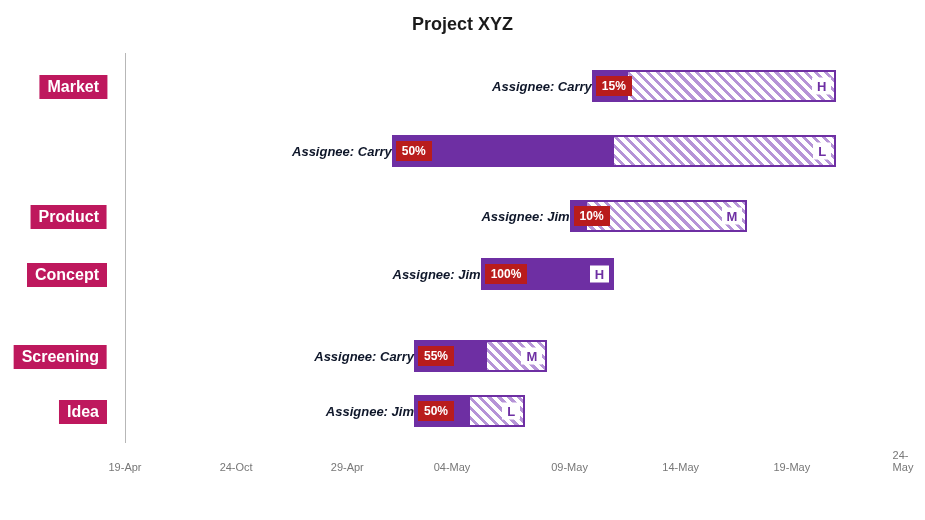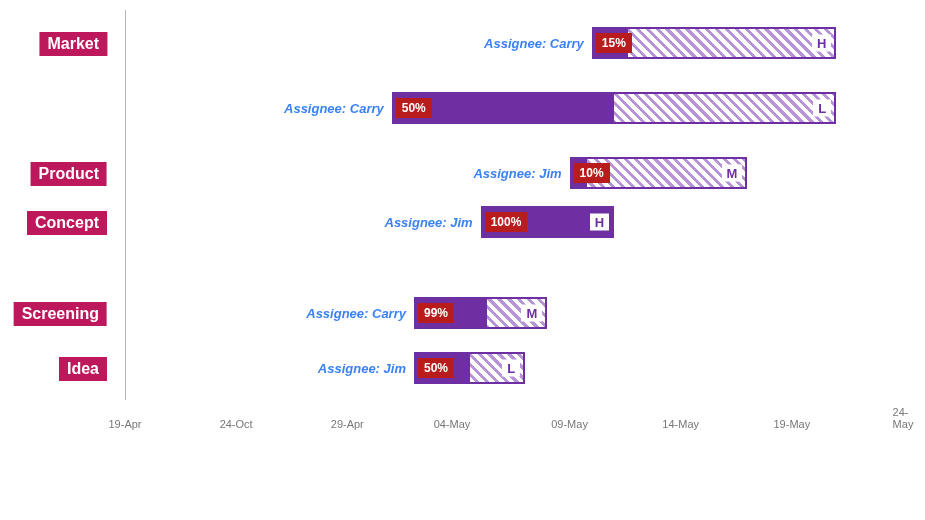--- a/index.html
+++ b/index.html
@@ -91,24 +91,24 @@
   .bar-progress {
     position: absolute;
     left: 0; top: 0; bottom: 0;
     background: #6e2fa3;
   }
   .assignee-label {
     position: absolute;
     right: 100%;
     top: 50%;
     transform: translateY(-50%);
-    margin-right: 8px;
+    margin-right: 0;
     font-style: italic;
     font-weight: 600;
-    color: #3b82f6;
+    color: #0f172a;
     font-size: 13px;
     white-space: nowrap;
   }
   .pct-badge {
     position: absolute;
     left: 4px;
     top: 50%;
     transform: translateY(-50%);
     background: #b91c1c;
     color: #fff;
@@ -127,20 +127,21 @@
     font-weight: 700;
     font-size: 13px;
     padding: 2px 5px;
     line-height: 1;
   }
 </style>
 </head>
 <body>
 
 <div class="chart-container">
+  <div class="chart-title">Project XYZ</div>
 
   <div class="plot-area">
 
     <div class="y-axis-line" id="axis-line" style="left: 80px;"></div>
 
     <div id="rows">
         <div class="row" style="top: 14.5px; height: 36px;">
           <div class="y-label" style="left: 80px;">Market</div>
           <div class="bar-wrap" style="left: 546.8px; width: 244.514px;">
             <div class="bar-total"></div>
@@ -162,37 +163,37 @@
         <div class="row" style="top: 144.5px; height: 36px;">
           <div class="y-label" style="left: 80px;">Product</div>
           <div class="bar-wrap" style="left: 524.571px; width: 177.829px;">
             <div class="bar-total"></div>
             <div class="bar-progress" style="width: 10%;"></div>
             <div class="assignee-label">Assignee: Jim</div>
             <div class="pct-badge">10%</div>
             <div class="prio-badge">M</div>
           </div>
         </div>
-        <div class="row" style="top: 194px; height: 36px;">
+        <div class="row" style="top: 203px; height: 36px;">
           <div class="y-label" style="left: 80px;">Concept</div>
           <div class="bar-wrap" style="left: 435.657px; width: 133.371px;">
             <div class="bar-total"></div>
             <div class="bar-progress" style="width: 100%;"></div>
             <div class="assignee-label">Assignee: Jim</div>
             <div class="pct-badge">100%</div>
             <div class="prio-badge">H</div>
           </div>
         </div>
         <div class="row" style="top: 285px; height: 36px;">
           <div class="y-label" style="left: 80px;">Screening</div>
           <div class="bar-wrap" style="left: 368.971px; width: 133.371px;">
             <div class="bar-total"></div>
             <div class="bar-progress" style="width: 55%;"></div>
             <div class="assignee-label">Assignee: Carry</div>
-            <div class="pct-badge">99%</div>
+            <div class="pct-badge">55%</div>
             <div class="prio-badge">M</div>
           </div>
         </div>
         <div class="row" style="top: 339.5px; height: 36px;">
           <div class="y-label" style="left: 80px;">Idea</div>
           <div class="bar-wrap" style="left: 368.971px; width: 111.143px;">
             <div class="bar-total"></div>
             <div class="bar-progress" style="width: 50%;"></div>
             <div class="assignee-label">Assignee: Jim</div>
             <div class="pct-badge">50%</div>

